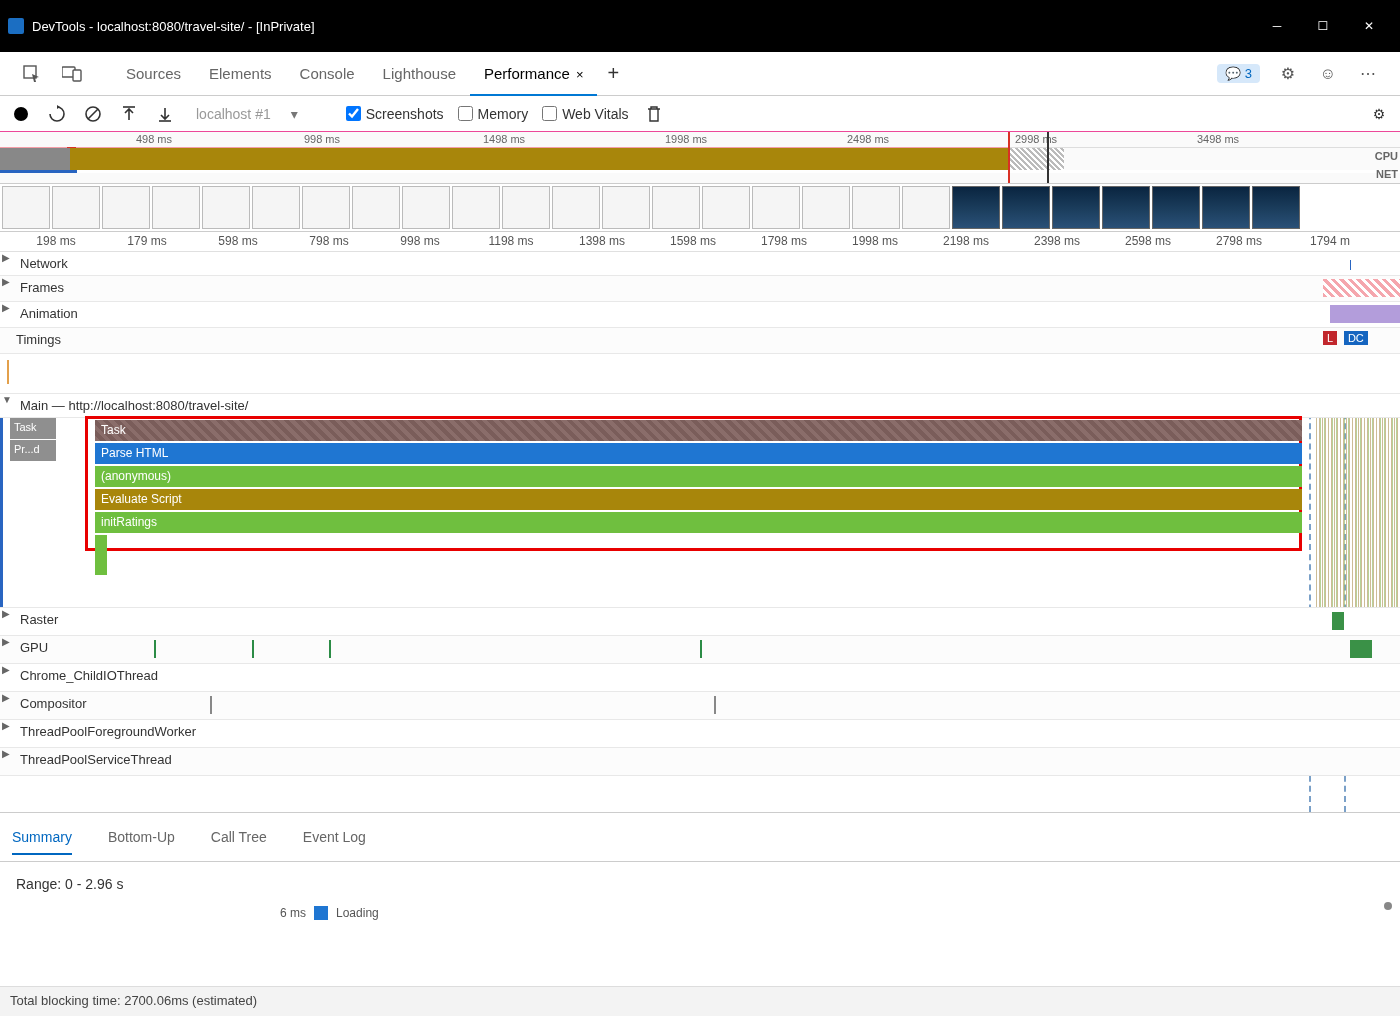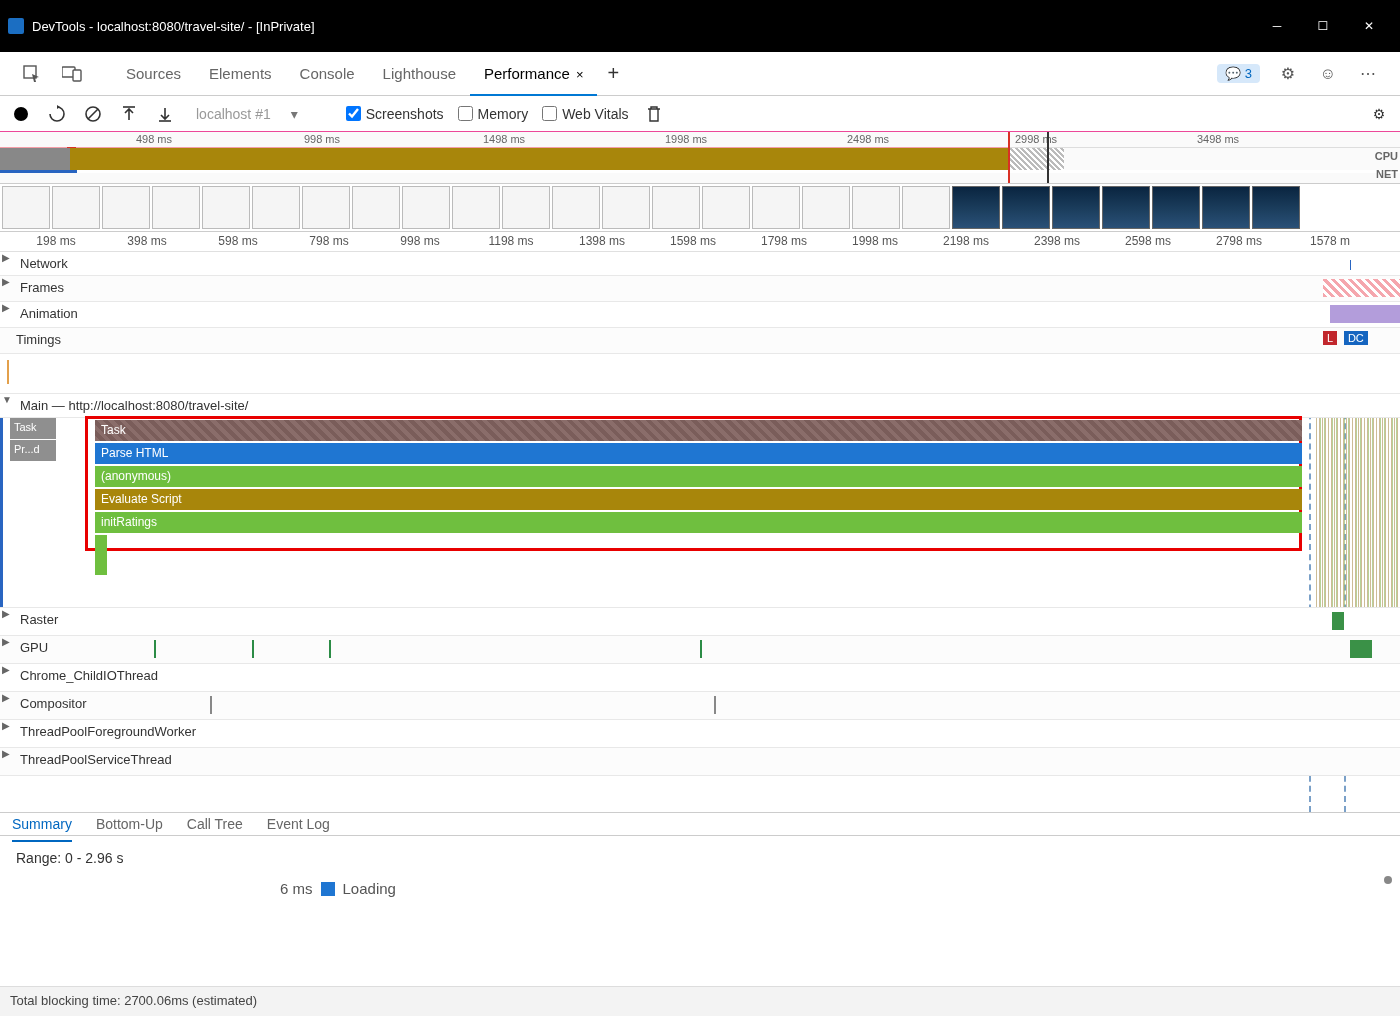--- a/index.html
+++ b/index.html
@@ -49,25 +49,25 @@
 .flame-row { height:22px; position:relative; margin-bottom:1px; }
 .flame-bar { position:absolute; top:0; height:21px; font-size:12px; color:#fff; padding:3px 6px; white-space:nowrap; overflow:hidden; }
 .highlight-box { position:absolute; border:3px solid #e80000; pointer-events:none; }
 .pre-flame { position:absolute; left:10px; top:0; }
 .pre-flame .pb { height:21px; margin-bottom:1px; font-size:11px; color:#fff; padding:3px 4px; }
 .timing-badge { position:absolute; font-size:11px; color:#fff; padding:1px 4px; top:3px; }
 .raster-tracks .track-row { min-height:28px; }
 .tick { position:absolute; top:4px; width:2px; height:18px; background:#2c8c46; }
 .block-sq { position:absolute; top:4px; height:18px; background:#3a9147; }
 .dashline { position:absolute; top:0; bottom:0; border-left:2px dashed #7aa0c8; }
-.bottom-tabs { height:24px; border-top:1px solid #ccc; border-bottom:1px solid #ccc; display:flex; align-items:center; padding:0 12px; font-size:14px; gap:24px; color:#666; }
+.bottom-tabs { height:50px; border-top:1px solid #ccc; border-bottom:1px solid #ccc; display:flex; align-items:center; padding:0 12px; font-size:14px; gap:36px; color:#666; }
 .bottom-tabs .btab { cursor:pointer; height:36px; line-height:36px; }
 .bottom-tabs .btab.active { color:#0067c0; border-bottom:2px solid #0067c0; }
 .summary-body { padding:14px 16px; font-size:14px; color:#333; position:relative; }
-.summary-row2 { position:absolute; left:280px; top:44px; display:flex; align-items:center; gap:8px; font-size:15px; color:#555; }
+.summary-row2 { position:absolute; left:280px; top:44px; display:flex; align-items:center; gap:8px; font-size:12px; color:#555; }
 .swatch { width:14px; height:14px; display:inline-block; }
 .footer { position:absolute; bottom:0; left:0; right:0; height:30px; background:#f3f3f3; border-top:1px solid #ddd; font-size:13px; color:#444; padding:6px 10px; }
 svg { display:block; }
 </style>
 </head>
 <body>
 
 <div class="titlebar">
   <span class="appicon"></span>
   <span>DevTools - localhost:8080/travel-site/ - [InPrivate]</span>
@@ -208,34 +208,34 @@
     <div class="frame dark"></div>
     <div class="frame dark"></div>
     <div class="frame dark"></div>
     <div class="frame dark"></div>
     <div class="frame dark"></div>
     <div class="frame dark"></div>
 </div>
 
 <div class="ruler2">
   <span style="left:4%">198 ms</span>
-  <span style="left:10.5%">398 ms</span>
+  <span style="left:10.5%">179 ms</span>
   <span style="left:17%">598 ms</span>
   <span style="left:23.5%">798 ms</span>
   <span style="left:30%">998 ms</span>
   <span style="left:36.5%">1198 ms</span>
   <span style="left:43%">1398 ms</span>
   <span style="left:49.5%">1598 ms</span>
   <span style="left:56%">1798 ms</span>
   <span style="left:62.5%">1998 ms</span>
   <span style="left:69%">2198 ms</span>
   <span style="left:75.5%">2398 ms</span>
   <span style="left:82%">2598 ms</span>
   <span style="left:88.5%">2798 ms</span>
-  <span style="left:95%">1578 m</span>
+  <span style="left:95%">1794 m</span>
 </div>
 
 <div class="tracks" style="height:560px">
 
   <div class="dashline" style="left:93.5%"></div>
   <div class="dashline" style="left:96%"></div>
 
   <div class="track-row">
     <span class="tri">▶</span>
       <span class="track-label">Network</span>

